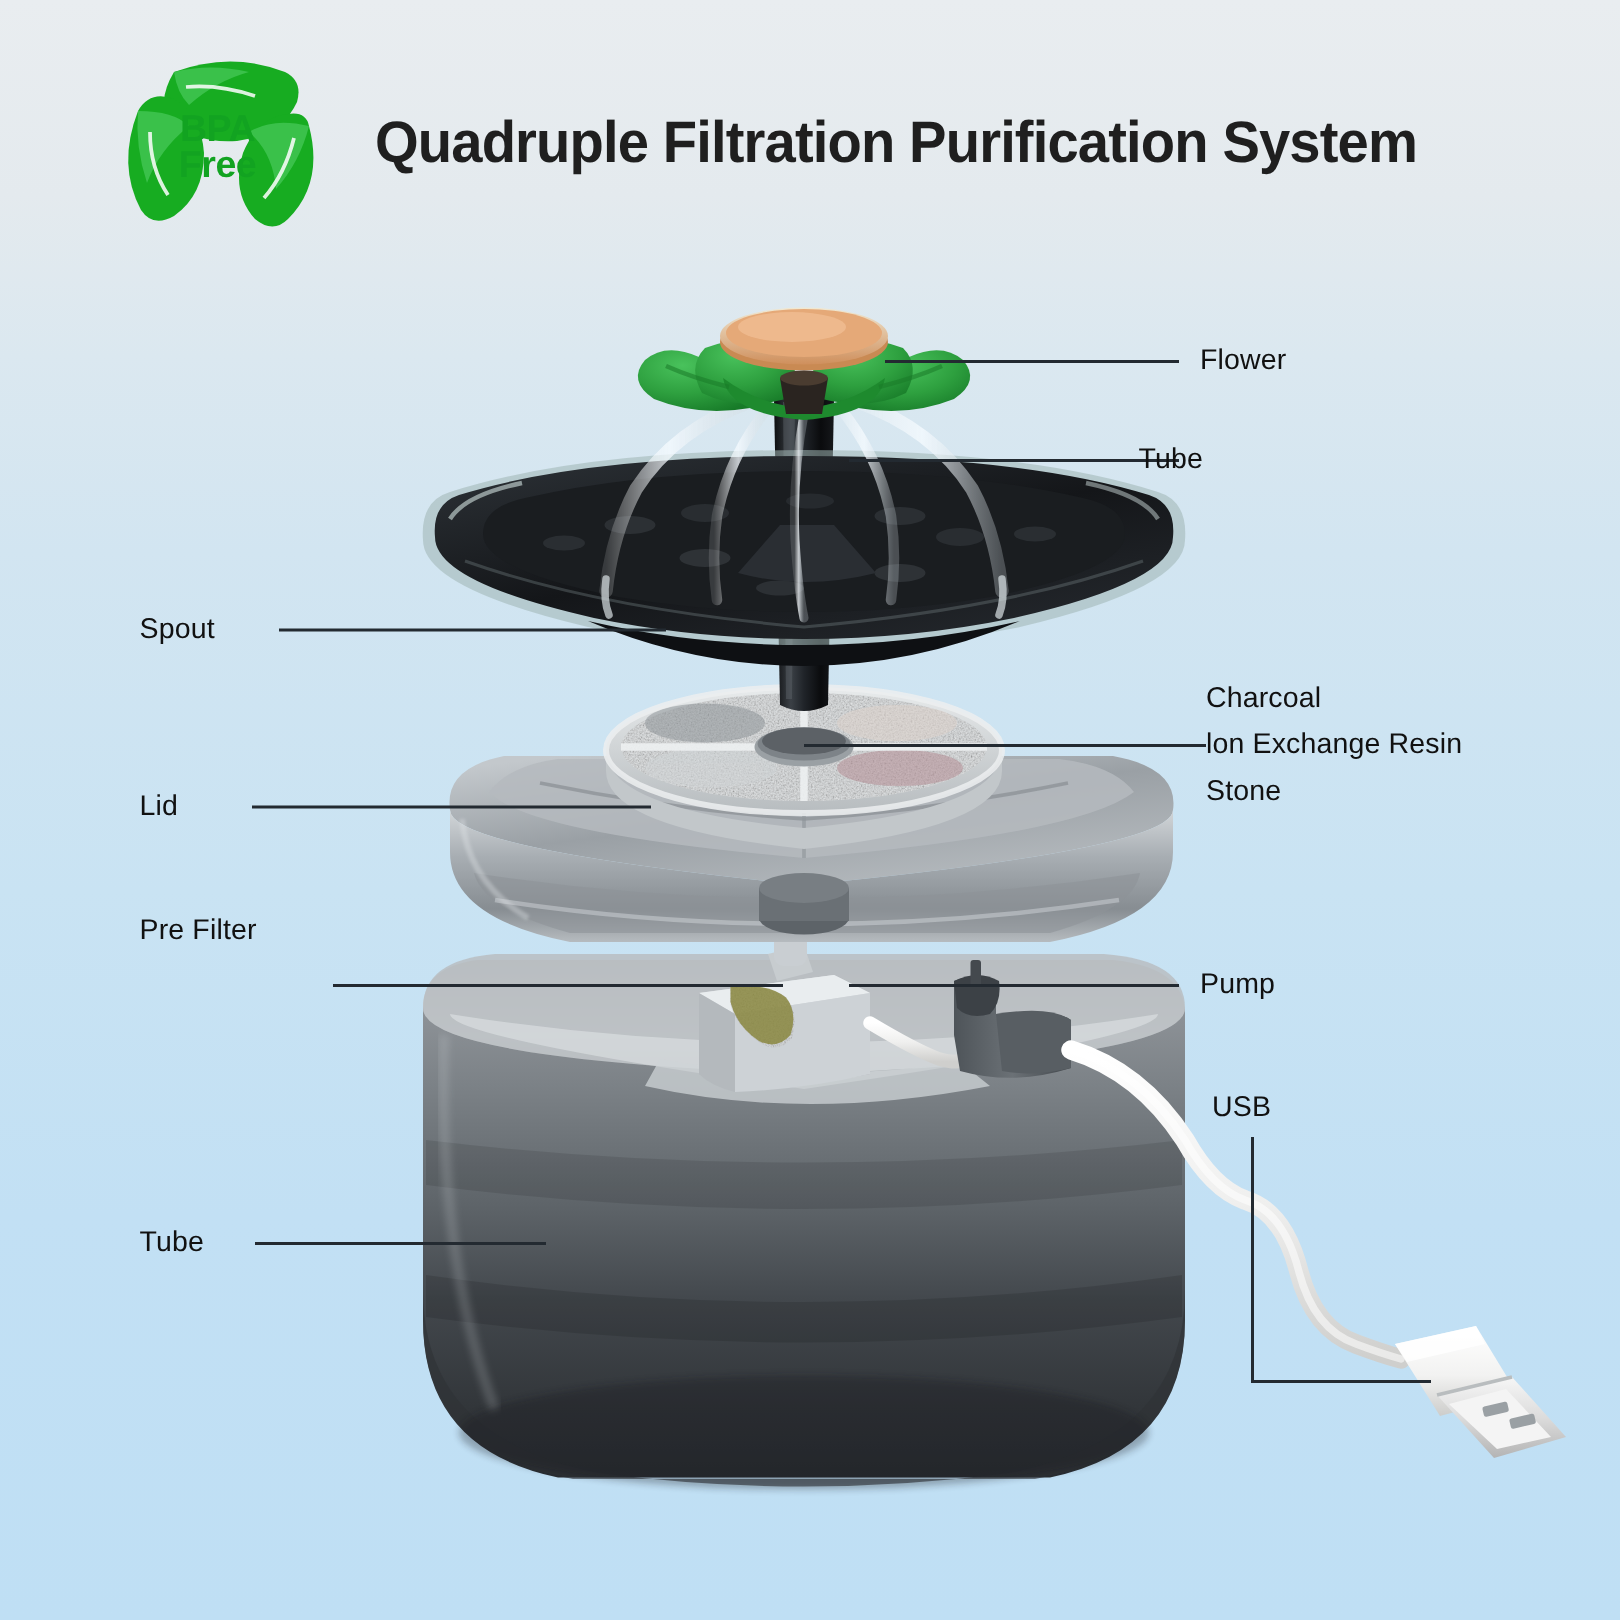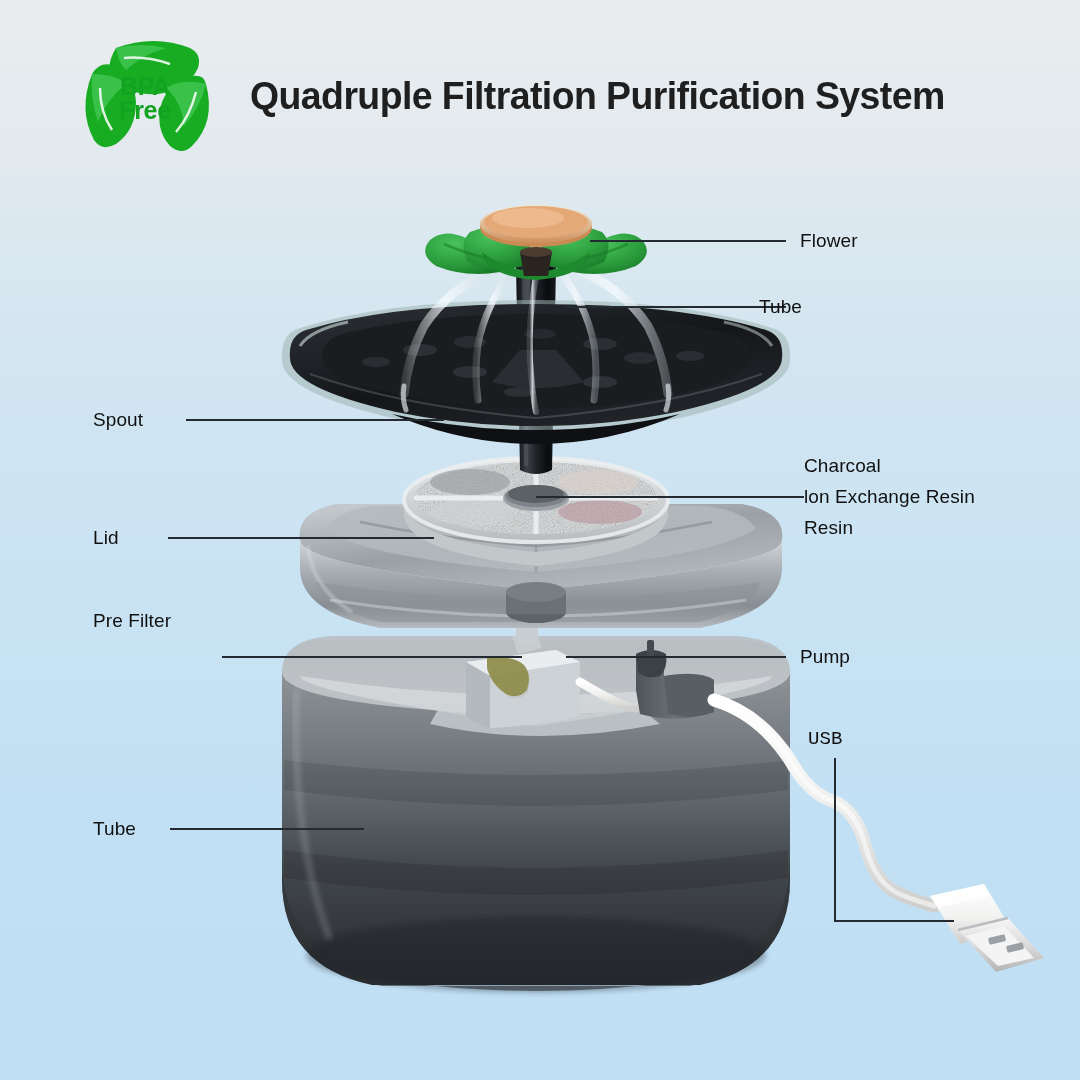--- a/index.html
+++ b/index.html
@@ -361,29 +361,29 @@
   <div class="lead" style="left:186px;top:419px;width:258px;"></div>
   <div class="lbl" style="left:93px;top:405px;">Spout</div>
 
   <div class="lead" style="left:168px;top:537px;width:266px;"></div>
   <div class="lbl" style="left:93px;top:523px;">Lid</div>
 
   <div class="lead" style="left:536px;top:496px;width:268px;"></div>
   <div class="lbl multi" style="left:804px;top:450px;width:272px;">
     <div>Charcoal</div>
     <div>lon Exchange Resin</div>
-    <div>Resin</div>
+    <div>Stone</div>
   </div>
 
   <div class="lead" style="left:222px;top:656px;width:300px;"></div>
   <div class="lbl" style="left:93px;top:606px;text-align:right;">Pre Filter</div>
 
   <div class="lead" style="left:566px;top:656px;width:220px;"></div>
   <div class="lbl" style="left:800px;top:642px;text-align:center;">Pump</div>
 
   <div class="lead" style="left:170px;top:828px;width:194px;"></div>
   <div class="lbl" style="left:93px;top:814px;">Tube</div>
 
   <div class="lead-v" style="left:834px;top:758px;height:164px;"></div>
   <div class="lead" style="left:834px;top:920px;width:120px;"></div>
-  <div class="lbl" style="left:808px;top:724px;font-family:Liberation Mono, monospace;">USB</div>
+  <div class="lbl" style="left:808px;top:724px;">USB</div>
 
 </div>
 
 </body></html>

